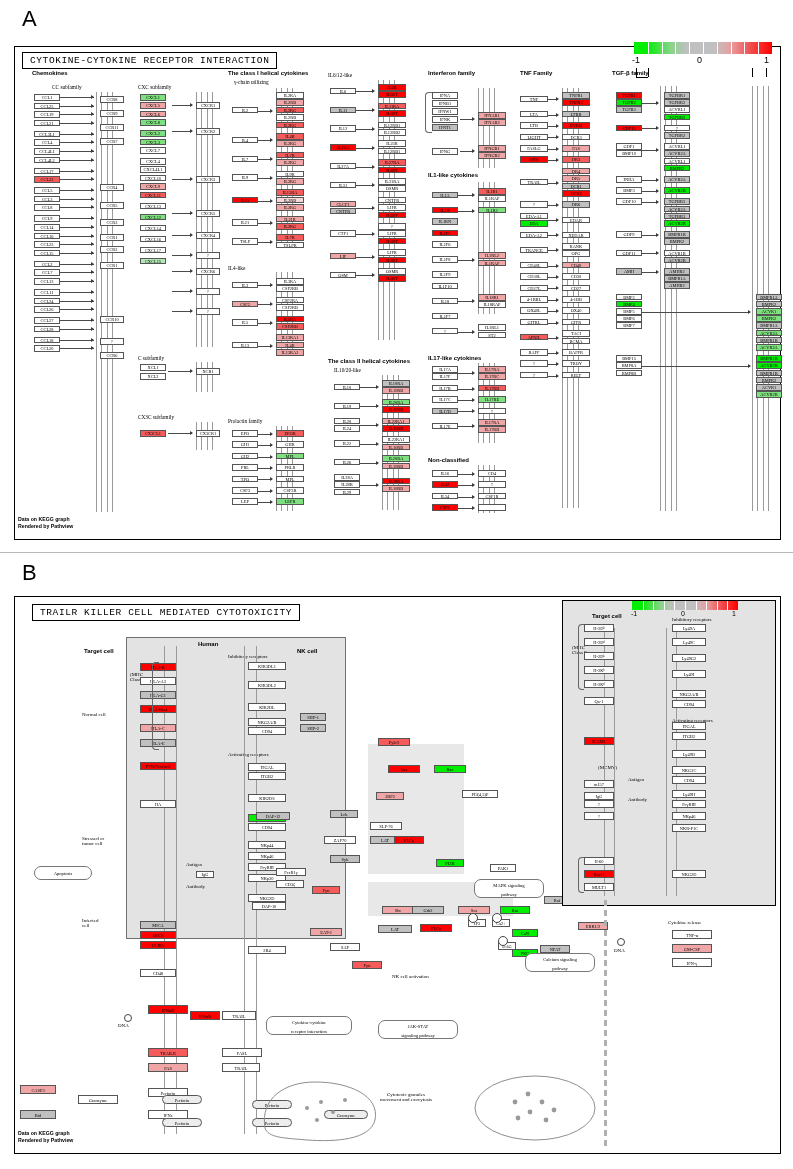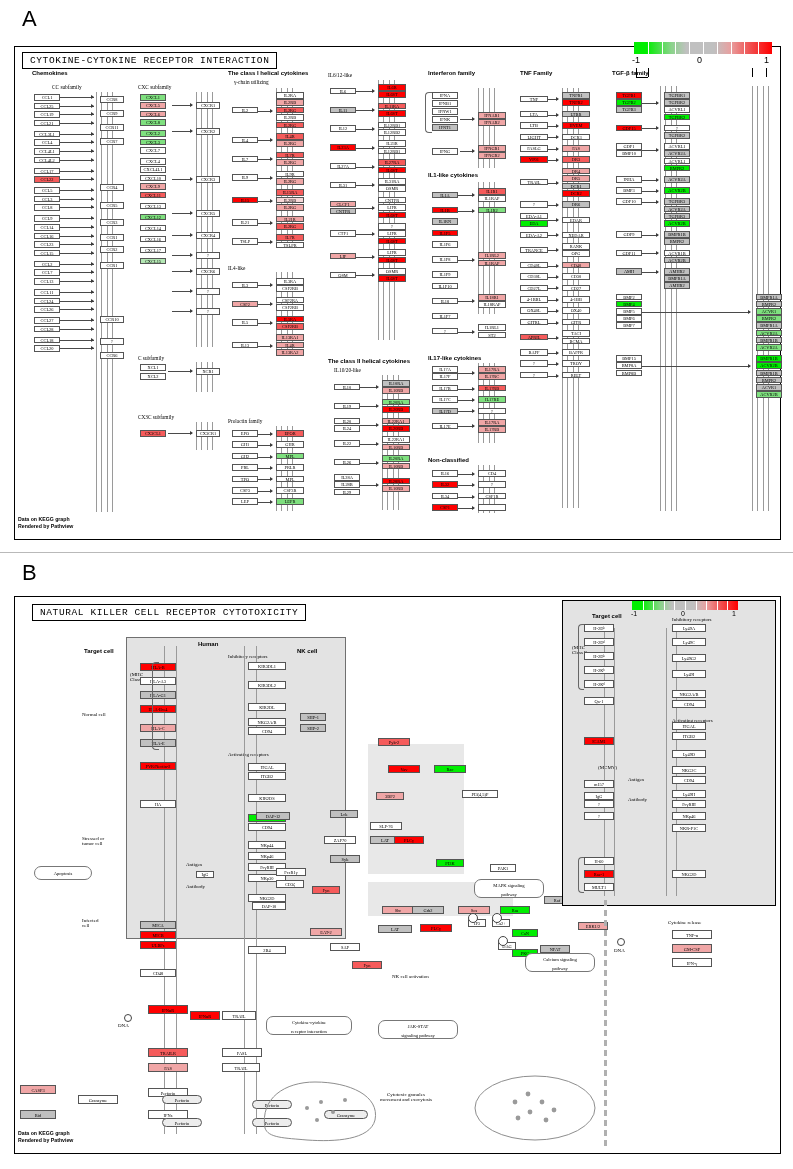--- a/index.html
+++ b/index.html
@@ -841,21 +841,21 @@
   <div class="foot" style="left:18px;top:516px;">
     <div>Data on KEGG graph</div>
     <div>Rendered by Pathview</div>
   </div>
 
   <div class="sep" style="left:0;top:552px;width:793px;"></div>
 
   <div class="panel-letter" style="left:22px;top:560px;">B</div>
 
   <div class="pathway" style="left:14px;top:596px;width:765px;height:556px;"></div>
-  <div class="pw-title" style="left:32px;top:604px;">NATURAL KILLER CELL RECEPTOR CYTOTOXICITY</div>
+  <div class="pw-title" style="left:32px;top:604px;">TRAILR KILLER CELL MEDIATED CYTOTOXICITY</div>
 
   <div class="cellbox" style="left:126px;top:637px;width:218px;height:300px;"></div>
   <div class="cellbox-light" style="left:368px;top:744px;width:96px;height:130px;"></div>
   <div class="cellbox-light" style="left:368px;top:882px;width:145px;height:34px;"></div>
 
   <div class="lbl-b" style="left:84px;top:648px;">Target cell</div>
   <div class="lbl-b" style="left:198px;top:641px;">Human</div>
   <div class="lbl-b" style="left:297px;top:648px;">NK cell</div>
 
   <div class="lbl" style="left:228px;top:654px;">Inhibitory receptors</div>

